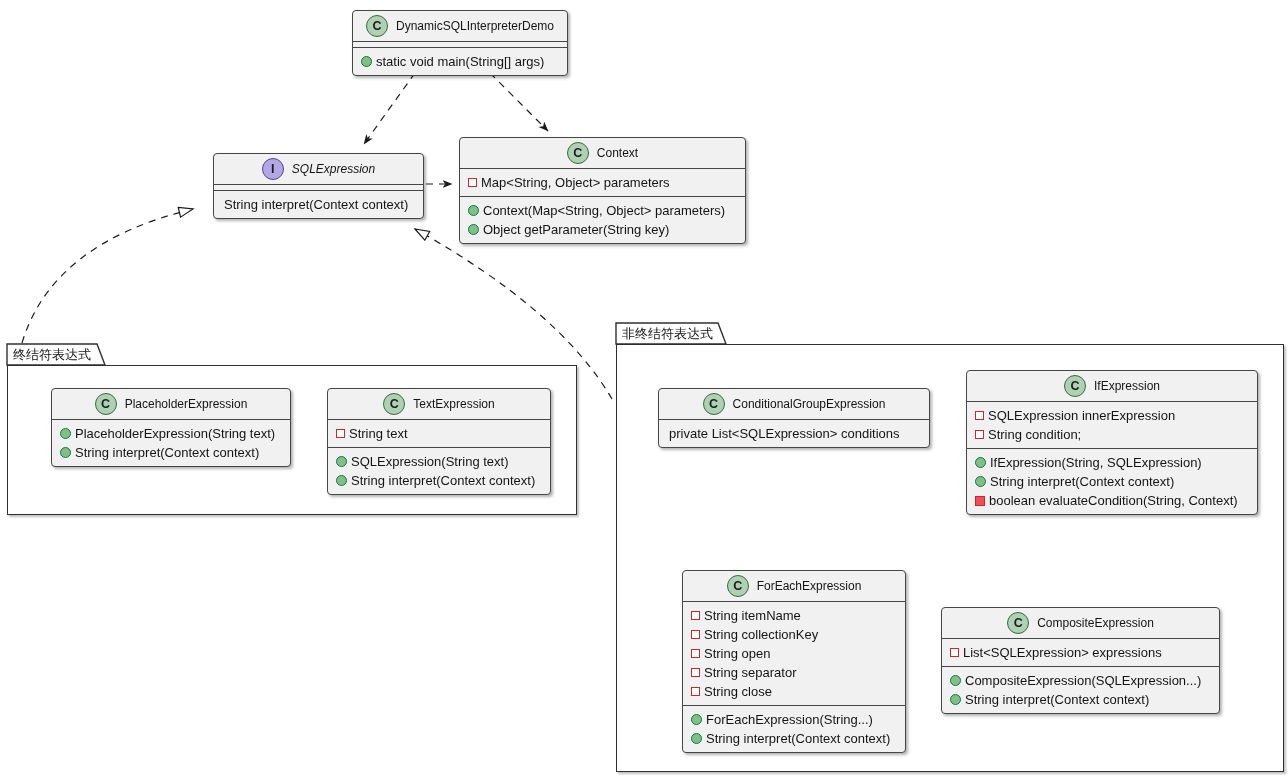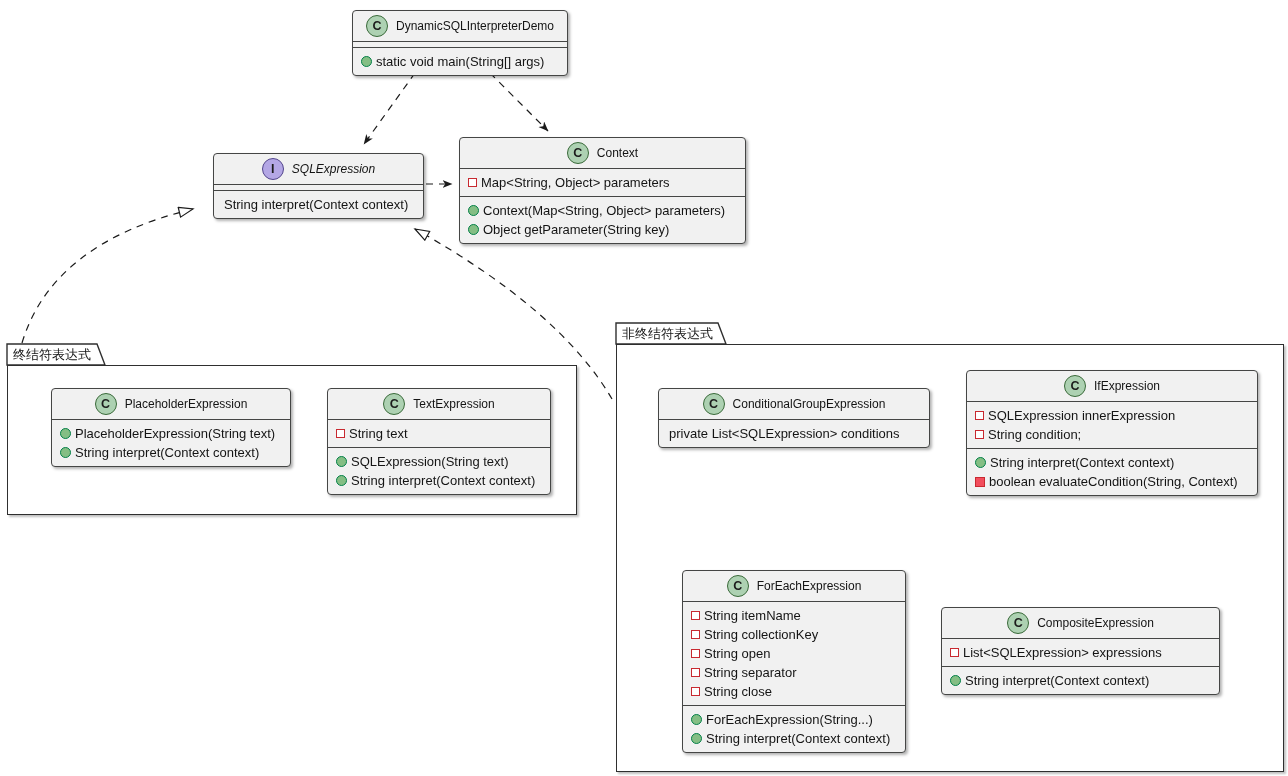--- a/index.html
+++ b/index.html
@@ -180,20 +180,24 @@
         <span class="mtext">SQLExpression innerExpression</span>
       </div>
       <div class="member">
         <span class="ic ic-field"></span>
         <span class="mtext">String condition;</span>
       </div>
     </div>
     <div class="sec">
       <div class="member">
         <span class="ic ic-pub"></span>
+        <span class="mtext">IfExpression(String, SQLExpression)</span>
+      </div>
+      <div class="member">
+        <span class="ic ic-pub"></span>
         <span class="mtext">String interpret(Context context)</span>
       </div>
       <div class="member">
         <span class="ic ic-priv"></span>
         <span class="mtext">boolean evaluateCondition(String, Context)</span>
       </div>
     </div>
   </div>
 
   <div class="uml-class" style="left:682px;top:570px;min-width:222px;">
@@ -242,18 +246,22 @@
     </div>
     <div class="sec">
       <div class="member">
         <span class="ic ic-field"></span>
         <span class="mtext">List&lt;SQLExpression&gt; expressions</span>
       </div>
     </div>
     <div class="sec">
       <div class="member">
         <span class="ic ic-pub"></span>
+        <span class="mtext">CompositeExpression(SQLExpression...)</span>
+      </div>
+      <div class="member">
+        <span class="ic ic-pub"></span>
         <span class="mtext">String interpret(Context context)</span>
       </div>
     </div>
   </div>
 
 </div>
 
 </body></html>

